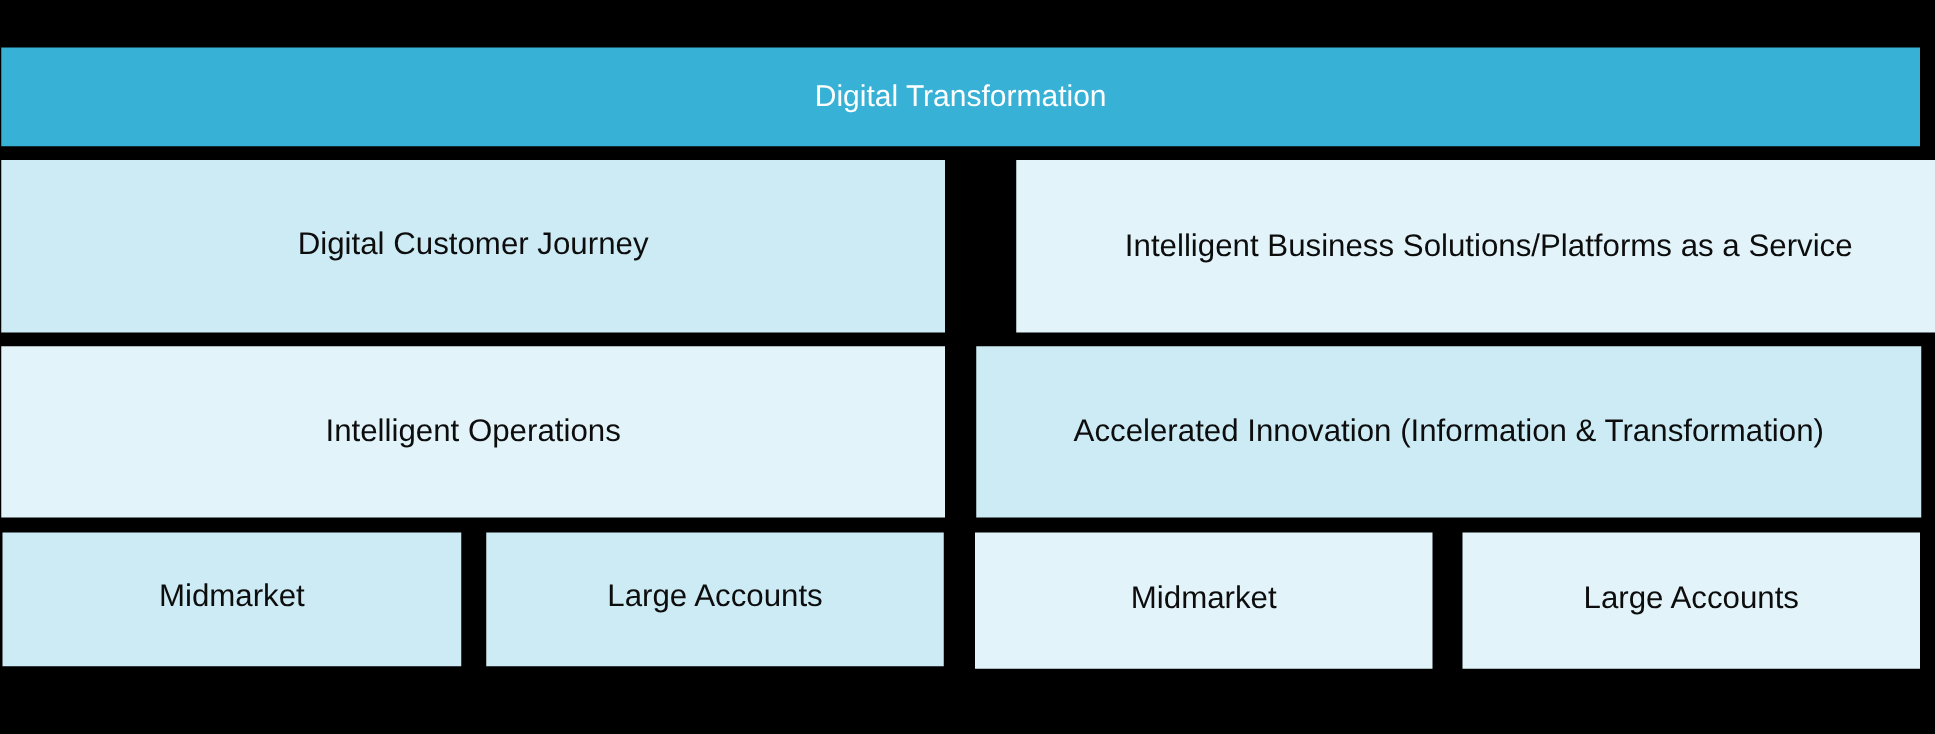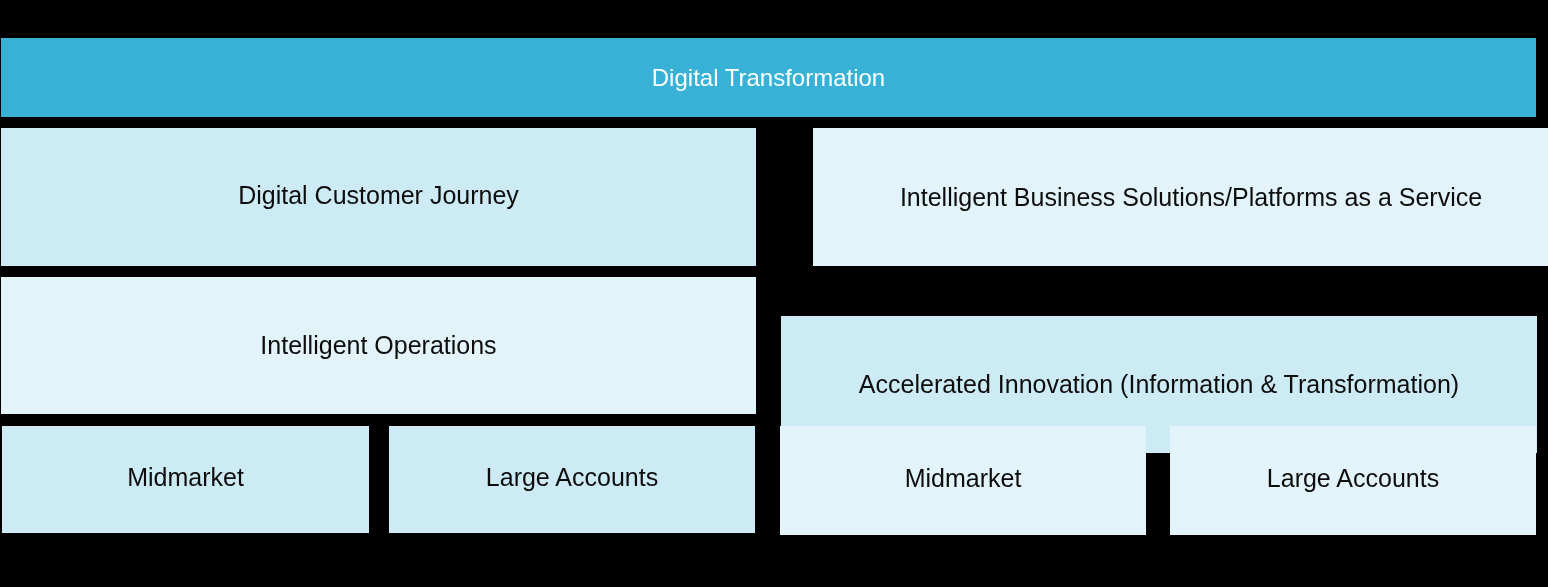--- a/index.html
+++ b/index.html
@@ -21,21 +21,21 @@
 </div>
 
 <div class="box light" style="left:781px; top:128px; width:756px; height:138px;margin-left:32px;">
   <span>Intelligent Business Solutions/Platforms as a Service</span>
 </div>
 
 <div class="box light" style="left:1px; top:277px; width:755px; height:137px;">
   <span>Intelligent Operations</span>
 </div>
 
-<div class="box mid" style="left:781px; top:277px; width:756px; height:137px;margin-top:39px;">
+<div class="box mid" style="left:781px; top:277px; width:756px; height:137px;">
   <span>Accelerated Innovation (Information &amp; Transformation)</span>
 </div>
 
 <div class="box mid" style="left:2px; top:426px; width:367px; height:107px; padding-bottom:4px;">
   <span>Midmarket</span>
 </div>
 
 <div class="box mid" style="left:389px; top:426px; width:366px; height:107px; padding-bottom:4px;">
   <span>Large Accounts</span>
 </div>

